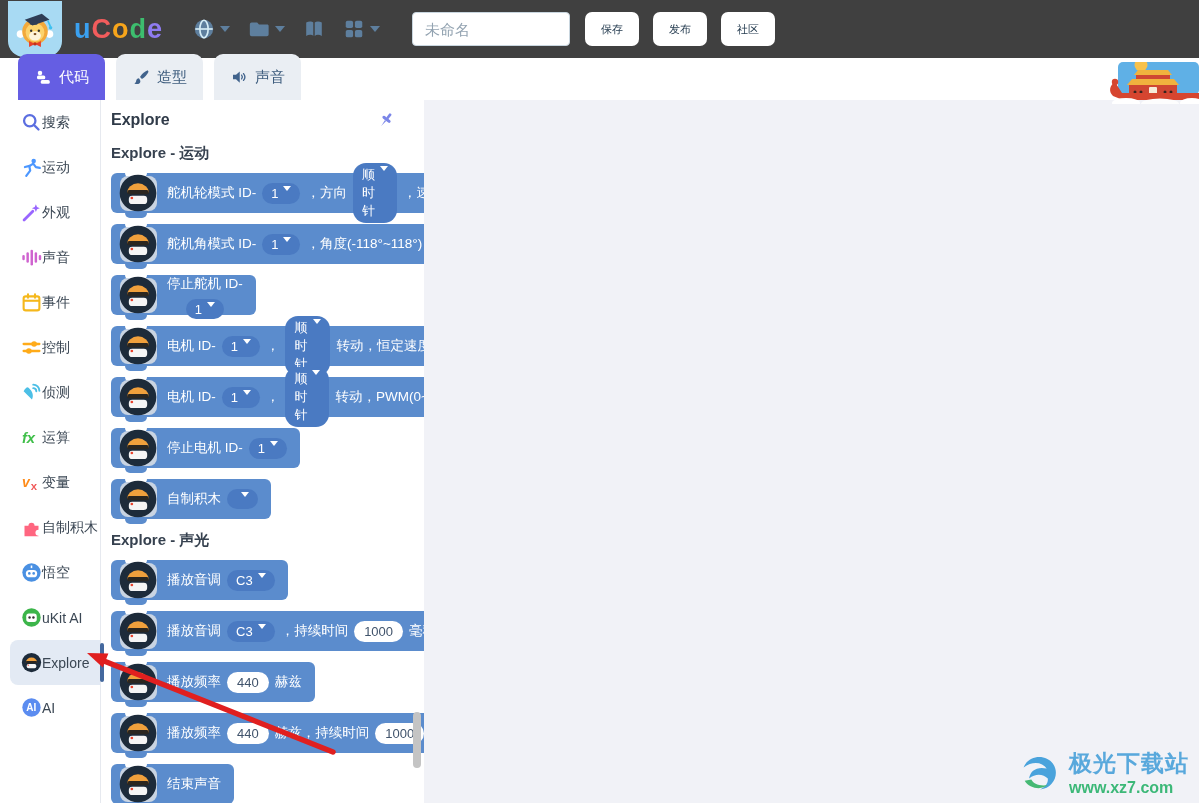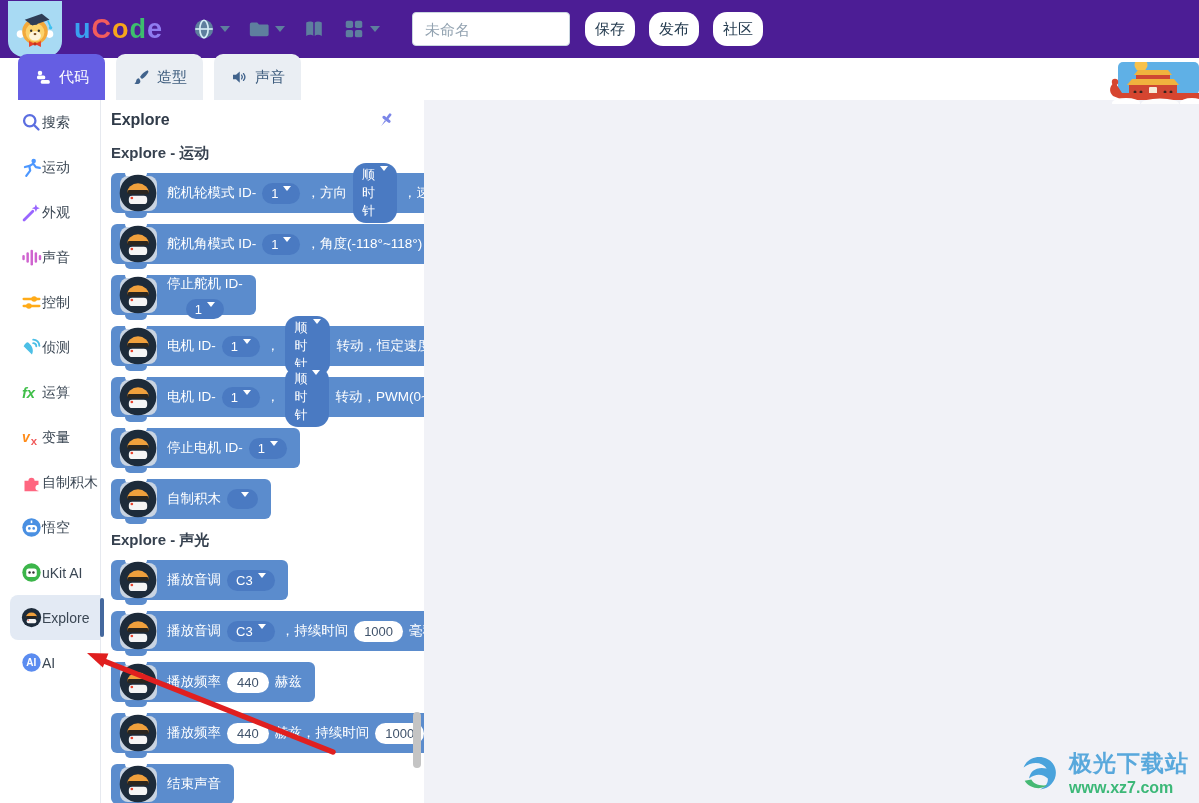--- a/index.html
+++ b/index.html
@@ -1,29 +1,29 @@
 <!DOCTYPE html>
 <html><head>
 <meta charset="utf-8">
 <style>
   * { margin:0; padding:0; box-sizing:border-box; }
   html,body { width:1199px; height:803px; overflow:hidden; font-family:"Liberation Sans",sans-serif; }
   .app { position:relative; width:1199px; height:803px; background:#ffffff; overflow:hidden; }
 
   
-  .topbar { position:relative; height:58px; background:#4c1d95; display:flex; align-items:center; }
+  .topbar { position:relative; height:58px; background:#404040; display:flex; align-items:center; }
   .logo-tile { width:54px; height:56px; margin-left:8px; background:#a8daf3; border-radius:0 0 16px 16px; display:flex; align-items:center; justify-content:center; }
   .brand { font-size:27px; font-weight:bold; margin-left:12px; letter-spacing:1px; }
   .tb-icons { display:flex; align-items:center; margin-left:24px; gap:6px; }
   .tb-btn { display:flex; align-items:center; gap:5px; padding:6px; border-radius:6px; cursor:pointer; }
   .tb-btn svg { width:22px; height:22px; }
   .caret { width:0; height:0; border-left:5px solid transparent; border-right:5px solid transparent; border-top:6px solid #5e7f9e; }
   .proj-input { margin-left:26px; width:158px; height:34px; border:1px solid #c9d6df; border-radius:4px; background:#fff; padding:0 12px; font-size:15px; color:#3a4a58; outline:none; }
   .proj-input::placeholder { color:#93a3b1; }
-  .tb-white-btn { margin-left:14px; height:34px; padding:0 10px; background:#fff; border:none; border-radius:14px; font-size:15px; color:#243b4f; cursor:pointer; font-family:inherit; }
+  .tb-white-btn { margin-left:14px; height:34px; padding:0 16px; background:#fff; border:none; border-radius:7px; font-size:11px; color:#243b4f; cursor:pointer; font-family:inherit; }
   .tb-white-btn:first-of-type { margin-left:15px; }
 
   
   .tabrow { height:42px; background:#ffffff; display:flex; align-items:flex-end; padding-left:18px; gap:11px; position:relative; z-index:2; }
   .tab { height:46px; min-width:80px; padding:0 16px; border-radius:9px 9px 0 0; background:#eaeef3; display:flex; align-items:center; justify-content:center; gap:7px; font-size:15px; color:#3e5d7e; cursor:pointer; }
   .tab.active { background:#655ee3; color:#fff; }
   .tab svg { width:18px; height:18px; }
 
   
   .main { display:flex; height:703px; position:relative; }
@@ -200,20 +200,30 @@
                 <rect x="15.6" y="6" width="2.8" height="12" rx="1.4"></rect>
                 <rect x="20.3" y="9" width="2.8" height="6" rx="1.4"></rect>
               </g>
             </svg>
           </span>
           <span class="sb-label">声音</span>
         </div>
         <div class="sb-item">
           <span class="sb-icon">
             <svg viewBox="0 0 24 24">
+              <rect x="3" y="5" width="18" height="16" rx="2.5" fill="none" stroke="#f5b81c" stroke-width="2.4"></rect>
+              <path d="M3 10h18" stroke="#f5b81c" stroke-width="2.4"></path>
+              <path d="M8 2.5v4M16 2.5v4" stroke="#f5b81c" stroke-width="2.4" stroke-linecap="round"></path>
+            </svg>
+          </span>
+          <span class="sb-label">事件</span>
+        </div>
+        <div class="sb-item">
+          <span class="sb-icon">
+            <svg viewBox="0 0 24 24">
               <g stroke="#ffab19" stroke-width="2.6" stroke-linecap="round">
                 <path d="M3 8h18M3 16h18"></path>
               </g>
               <circle cx="15" cy="8" r="3.2" fill="#ffab19"></circle>
               <circle cx="9" cy="16" r="3.2" fill="#ffab19"></circle>
             </svg>
           </span>
           <span class="sb-label">控制</span>
         </div>
         <div class="sb-item">

